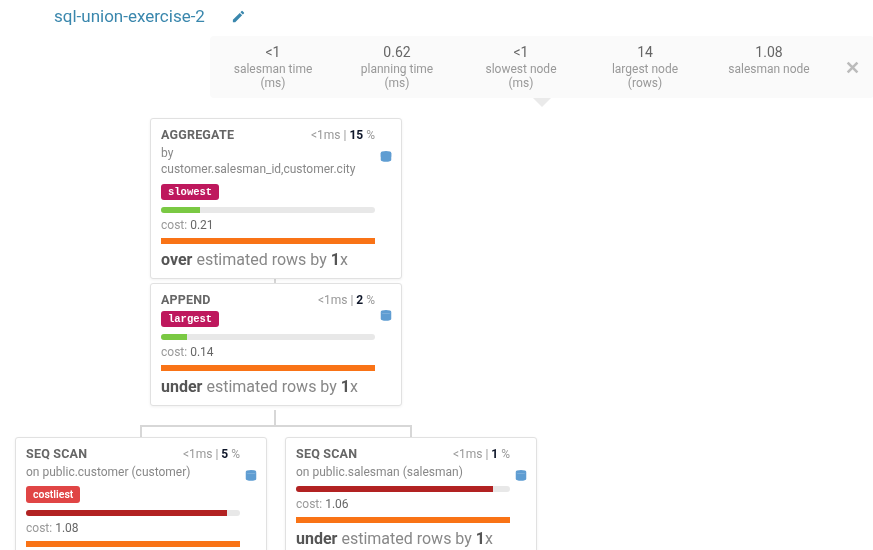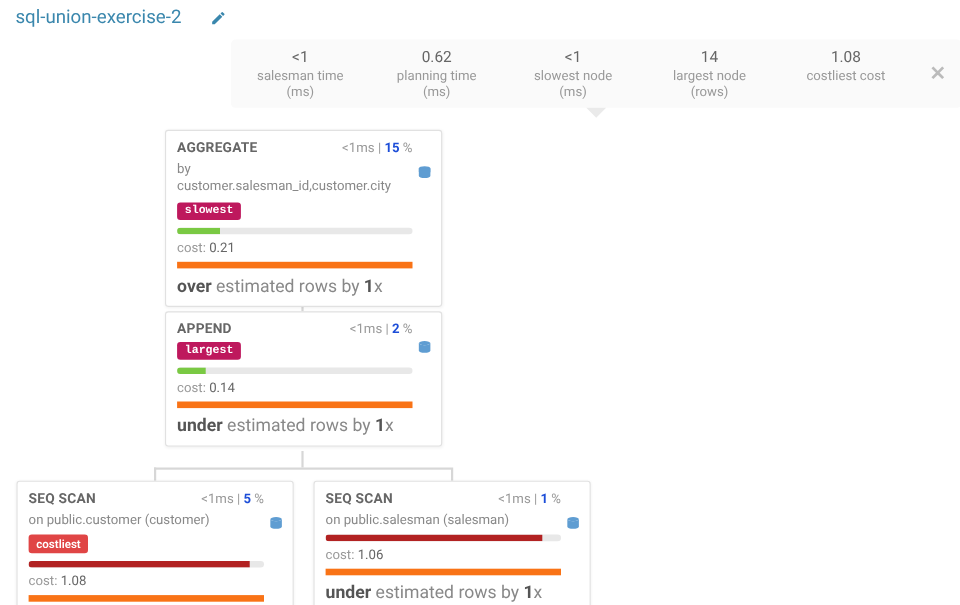--- a/index.html
+++ b/index.html
@@ -12,20 +12,21 @@
     width: 873px;
     height: 550px;
     position: relative;
     overflow: hidden;
   }
   .title-row {
     display: flex;
     align-items: center;
     gap: 26px;
     padding: 6px 14px 4px 14px;
+    margin-left: 40px;
   }
   .title {
     color: #3a87ad;
     font-size: 17px;
     font-weight: 400;
   }
   .pencil-icon svg { display:block; }
   .stats-bar {
     position: relative;
     display: flex;
@@ -92,21 +93,21 @@
   .node-title {
     font-weight: 700;
     color: #666;
     font-size: 12.5px;
     letter-spacing: 0.2px;
   }
   .node-metrics {
     font-size: 12px;
     color: #999;
   }
-  .node-metrics b { color:#1d4ed8; font-weight:700;text-align:right; }
+  .node-metrics b { color:#0f172a; font-weight:700;text-align:right; }
   .node-sub {
     color: #888;
     font-size: 12px;
     margin-bottom: 6px;
     padding-right: 22px;
     line-height: 1.35;
   }
   .db-icon {
     position: absolute;
     right: 8px;
@@ -180,21 +181,21 @@
   <div class="stat">
     <div class="stat-val">&lt;1</div>
     <div class="stat-label">slowest node (ms)</div>
   </div>
   <div class="stat">
     <div class="stat-val">14</div>
     <div class="stat-label">largest node (rows)</div>
   </div>
   <div class="stat">
     <div class="stat-val">1.08</div>
-    <div class="stat-label">costliest cost</div>
+    <div class="stat-label">salesman node</div>
   </div>
   <span class="close-x">✕</span>
   <div class="pointer-down"></div>
 </div>
 
 <div class="tree">
 
   <div class="conn conn-v" style="left:274px; top:173px; height:12px;"></div>
   <div class="conn conn-v" style="left:274px; top:312px; height:15px;"></div>
   <div class="conn conn-h" style="left:140px; top:327px; width:270px;"></div>

